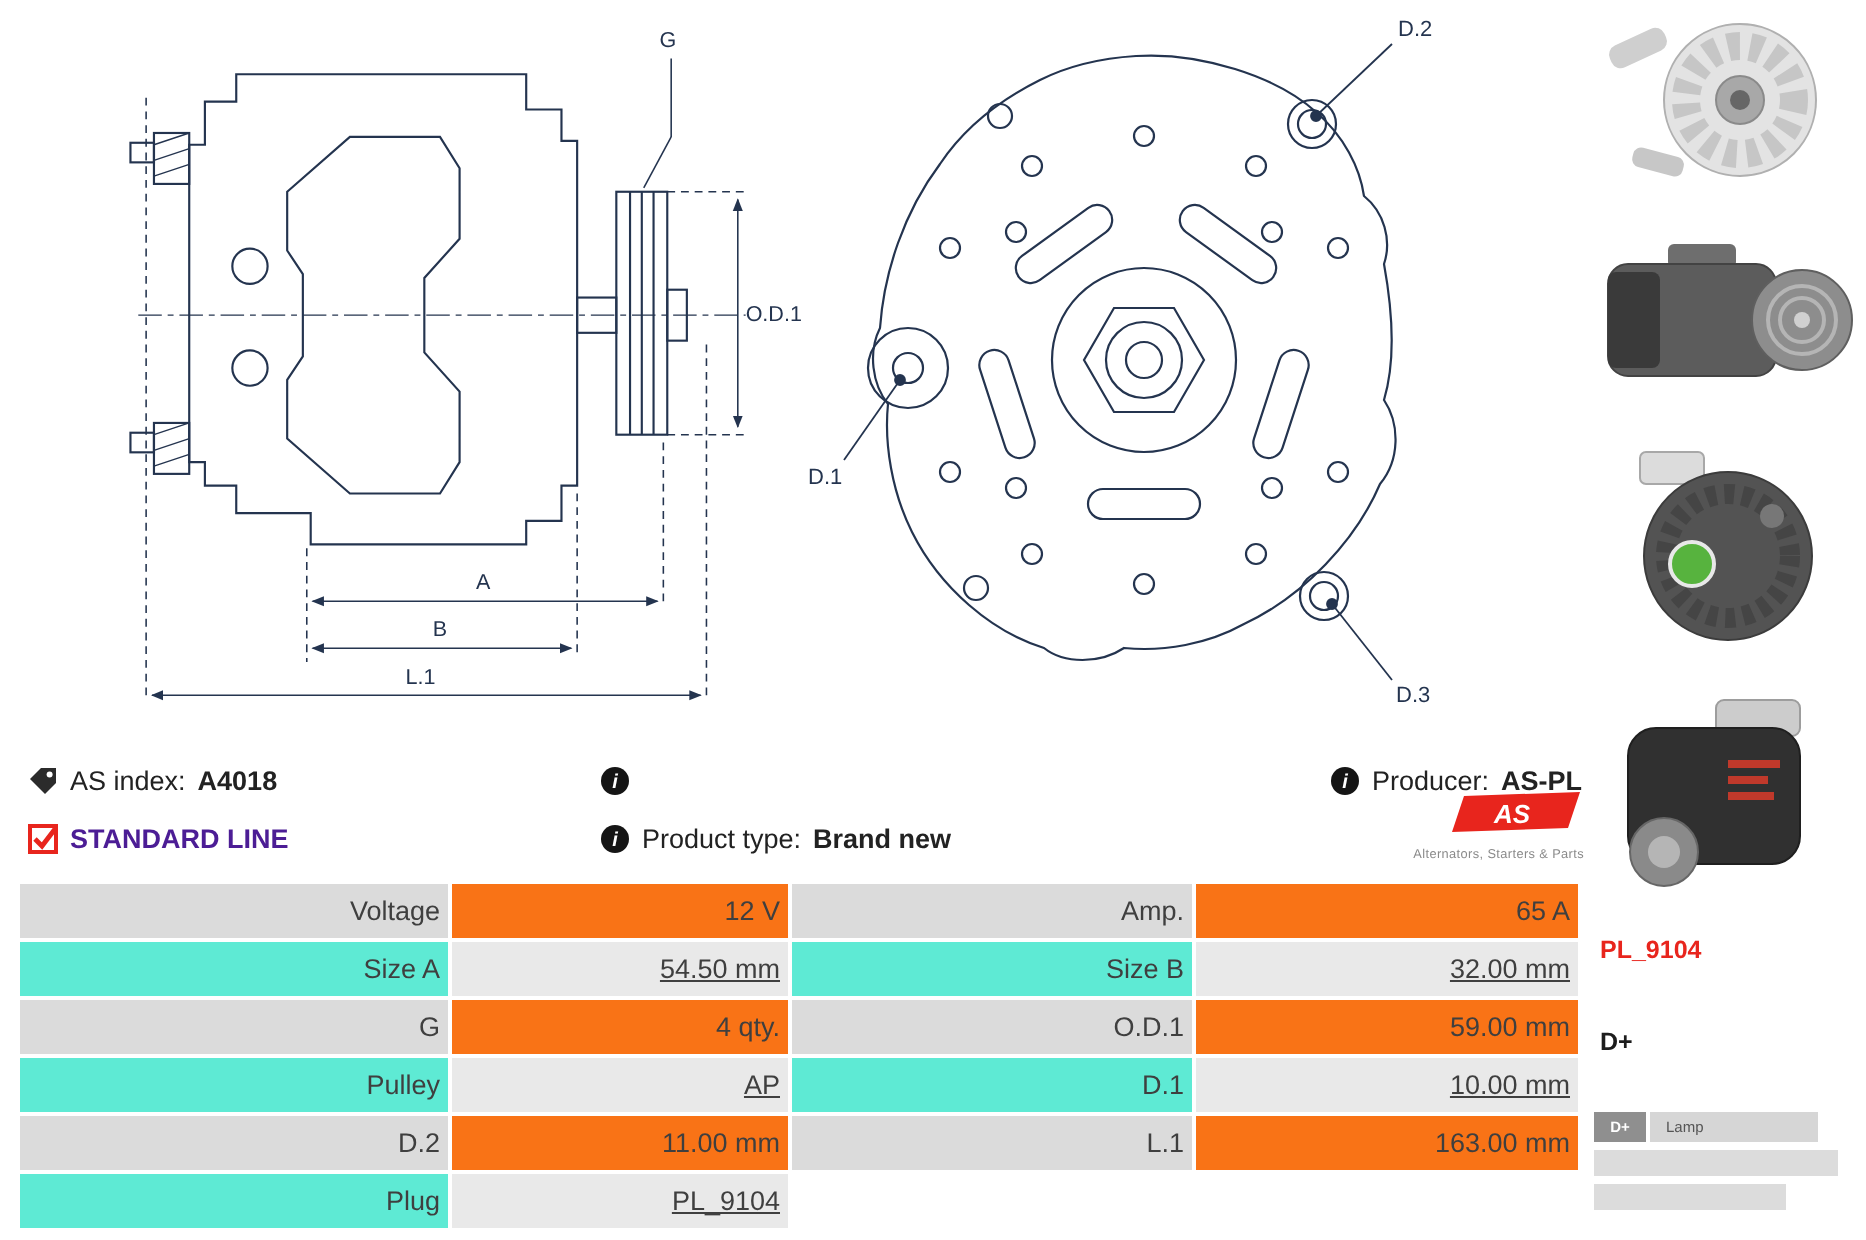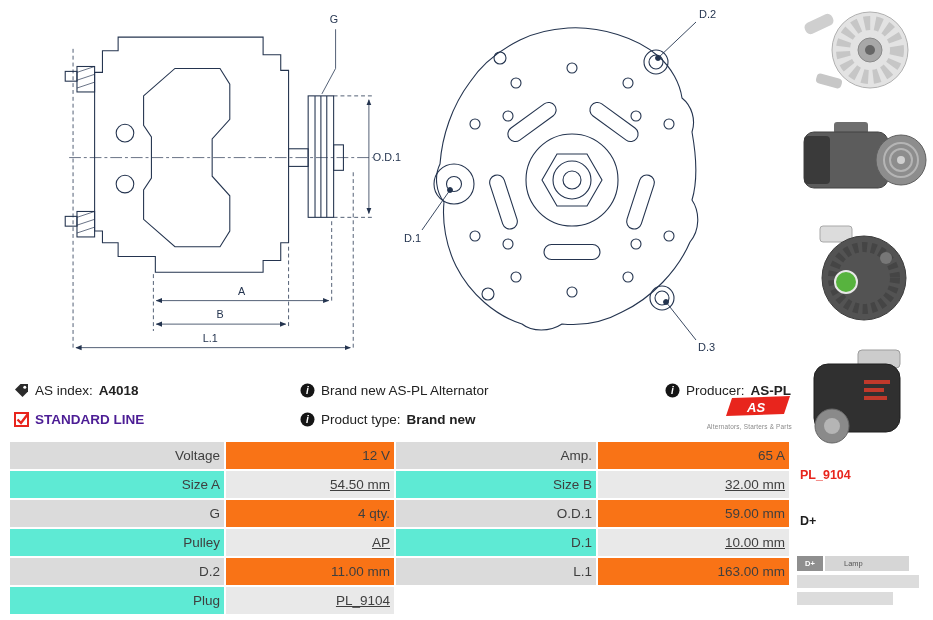--- a/index.html
+++ b/index.html
@@ -27,21 +27,21 @@
   .rb .lbl { background:#5eead4; } .rb .val { background:#e9e9e9;text-decoration:underline; }
   .cell.blank { background:#ffffff; }
 
   
   .pl-code { font-size:12.5px; font-weight:700; color:#e8251d; }
   .dplus { font-size:12.5px; font-weight:700; color:#1d1d1d; }
   .legend-row { display:flex; gap:2px; align-items:stretch; }
   .legend-key { width:26px; height:15px; background:#8f8f8f; color:#fff; font-size:7.5px;
                 display:flex; align-items:center; justify-content:center; font-weight:700; }
   .legend-val { width:84px; height:15px; background:#d6d6d6; color:#555; font-size:7.5px;
-                display:flex; align-items:center; padding-left:19px; }
+                display:flex; align-items:center; padding-left:8px; }
   .legend-bar { background:#dcdcdc; height:13px; }
 
   svg text { font-family:"Liberation Sans","DejaVu Sans",sans-serif; }
 </style>
 </head>
 <body>
 
 <svg class="abs" style="left:28px;top:6px" width="384" height="360" viewBox="0 0 392 360">
   <defs>
     <marker id="arr" viewBox="0 0 10 10" refX="9" refY="5" markerWidth="8" markerHeight="8" orient="auto-start-reverse">
@@ -203,21 +203,20 @@
   <span class="bold">A4018</span>
 </div>
 
 <div class="abs info-item" style="left:300px;top:378px">
   <span class="ic">
     <svg width="15" height="15" viewBox="0 0 15 15">
       <circle cx="7.5" cy="7.5" r="7" fill="#151515"></circle>
       <text x="7.5" y="11.2" text-anchor="middle" font-size="10" font-style="italic" font-weight="bold" font-family="Liberation Serif, serif" fill="#fff">i</text>
     </svg>
   </span>
-  <span>Brand new AS-PL Alternator</span>
 </div>
 
 <div class="abs info-item" style="left:665px;top:378px">
   <span class="ic">
     <svg width="15" height="15" viewBox="0 0 15 15">
       <circle cx="7.5" cy="7.5" r="7" fill="#151515"></circle>
       <text x="7.5" y="11.2" text-anchor="middle" font-size="10" font-style="italic" font-weight="bold" font-family="Liberation Serif, serif" fill="#fff">i</text>
     </svg>
   </span>
   <span>Producer:</span>

